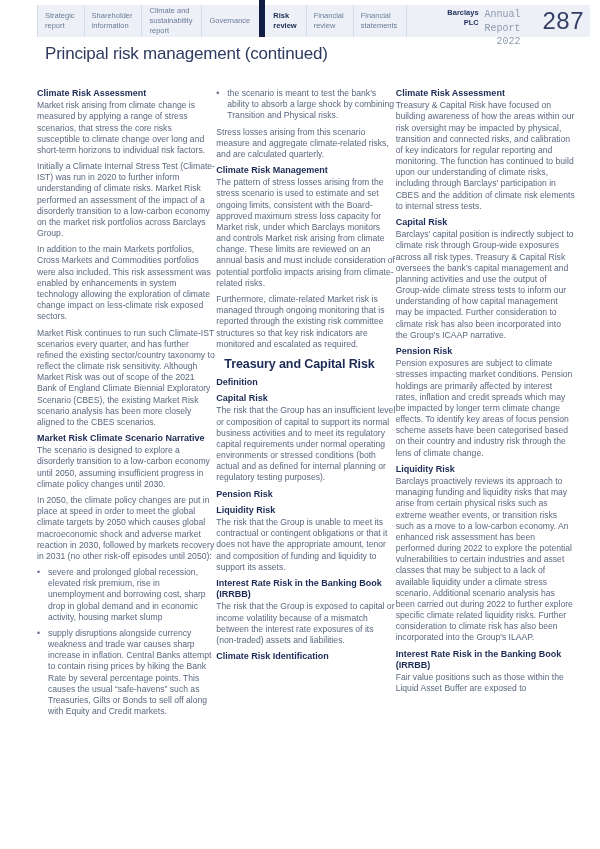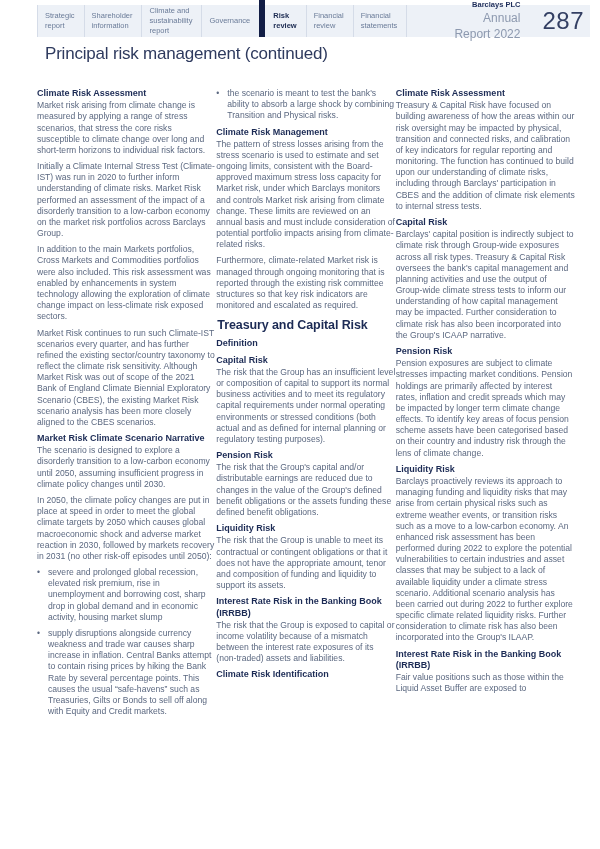--- a/index.html
+++ b/index.html
@@ -21,25 +21,25 @@
     font-size:7.5px; line-height:1.35; color:#6a7b98;
     white-space:pre-line; cursor:default;
   }
   .tab.active { color:#1a2950; font-weight:bold; border-left:none; padding-left:14px; }
   .active-bar {
     position:absolute; left:0; top:-5px; bottom:0; width:6px;
     background:#121d45;
   }
   .brand {
     margin-left:auto; border-left:1px solid #d5dce8;
-    display:flex; flex-direction:column; justify-content:center;
+    display:flex; flex-direction:row; justify-content:center;
     padding:3px 10px 3px 40px; text-align:right;
   }
   .brand-name { font-size:7.5px; font-weight:bold; color:#1e2d5a; line-height:1.35; }
-  .brand-report { font-size:12px; color:#8d99af; line-height:1.35; }
+  .brand-report { font-size:10px; color:#8d99af; line-height:1.35;font-family:Liberation Mono, monospace; }
   .page-number {
     align-self:center; font-size:24px; color:#333f63;
     padding:0 6px 0 12px; letter-spacing:0.5px;
   }
   
   .page-title {
     position:absolute; top:44px; left:37px;
     font-size:17px; font-weight:400; color:#2e3a5e; letter-spacing:-0.2px;margin-left:8px;
   }
   
@@ -47,21 +47,21 @@
     position:absolute; top:88px; left:37px; right:25px; bottom:8px;
     display:flex; gap:0; overflow:hidden;
   }
   .col { flex:1 1 0; min-width:0; font-size:8.6px; line-height:1.3; color:#5b6880; }
   .col p { margin:0 0 5px; }
   .col h3 {
     font-size:9px; color:#1c2b55; margin:5px 0 1px; line-height:1.25;
     letter-spacing:0;
   }
   .col h2 {
-    font-size:12.5px; color:#1c2b55; margin:7px 1px 2px; line-height:1.2;
+    font-size:12.5px; color:#1c2b55; margin:7px 8px 2px; line-height:1.2;
     letter-spacing:-0.1px;
   }
   .col > :first-child { margin-top:0; }
   .bullet { display:flex; margin:0 0 5px; }
   .bullet .marker { flex:0 0 11px; }
 </style>
 </head>
 <body>
 
 <div class="page">
@@ -108,29 +108,29 @@
         <div class="bullet">
           <span class="marker">•</span>
           <span class="bullet-text">supply disruptions alongside currency weakness and trade war causes sharp increase in inflation. Central Banks attempt to contain rising prices by hiking the Bank Rate by several percentage points. This causes the usual “safe-havens” such as Treasuries, Gilts or Bonds to sell off along with Equity and Credit markets.</span>
         </div>
       </section>
     <section class="col">
         <div class="bullet">
           <span class="marker">•</span>
           <span class="bullet-text">the scenario is meant to test the bank's ability to absorb a large shock by combining Transition and Physical risks.</span>
         </div>
+        <p>Stress losses arising from this scenario measure and aggregate climate-related risks, and are calculated quarterly.</p>
         <h3>Climate Risk Management</h3>
         <p>The pattern of stress losses arising from the stress scenario is used to estimate and set ongoing limits, consistent with the Board-approved maximum stress loss capacity for Market risk, under which Barclays monitors and controls Market risk arising from climate change. These limits are reviewed on an annual basis and must include consideration of potential portfolio impacts arising from climate-related risks.</p>
         <p>Furthermore, climate-related Market risk is managed through ongoing monitoring that is reported through the existing risk committee structures so that key risk indicators are monitored and escalated as required.</p>
         <h2>Treasury and Capital Risk</h2>
         <h3>Definition</h3>
         <h3>Capital Risk</h3>
         <p>The risk that the Group has an insufficient level or composition of capital to support its normal business activities and to meet its regulatory capital requirements under normal operating environments or stressed conditions (both actual and as defined for internal planning or regulatory testing purposes).</p>
         <h3>Pension Risk</h3>
-        <p>The risk that the Group's capital and/or distributable earnings are reduced due to changes in the value of the Group's defined benefit obligations or the assets funding these defined benefit obligations.</p>
         <h3>Liquidity Risk</h3>
         <p>The risk that the Group is unable to meet its contractual or contingent obligations or that it does not have the appropriate amount, tenor and composition of funding and liquidity to support its assets.</p>
         <h3>Interest Rate Risk in the Banking Book (IRRBB)</h3>
         <p>The risk that the Group is exposed to capital or income volatility because of a mismatch between the interest rate exposures of its (non-traded) assets and liabilities.</p>
         <h3>Climate Risk Identification</h3>
       </section>
     <section class="col">
         <h3>Climate Risk Assessment</h3>
         <p>Treasury &amp; Capital Risk have focused on building awareness of how the areas within our risk oversight may be impacted by physical, transition and connected risks, and calibration of key indicators for regular reporting and monitoring. The function has continued to build upon our understanding of climate risks, including through Barclays' participation in CBES and the addition of climate risk elements to internal stress tests.</p>
         <h3>Capital Risk</h3>

